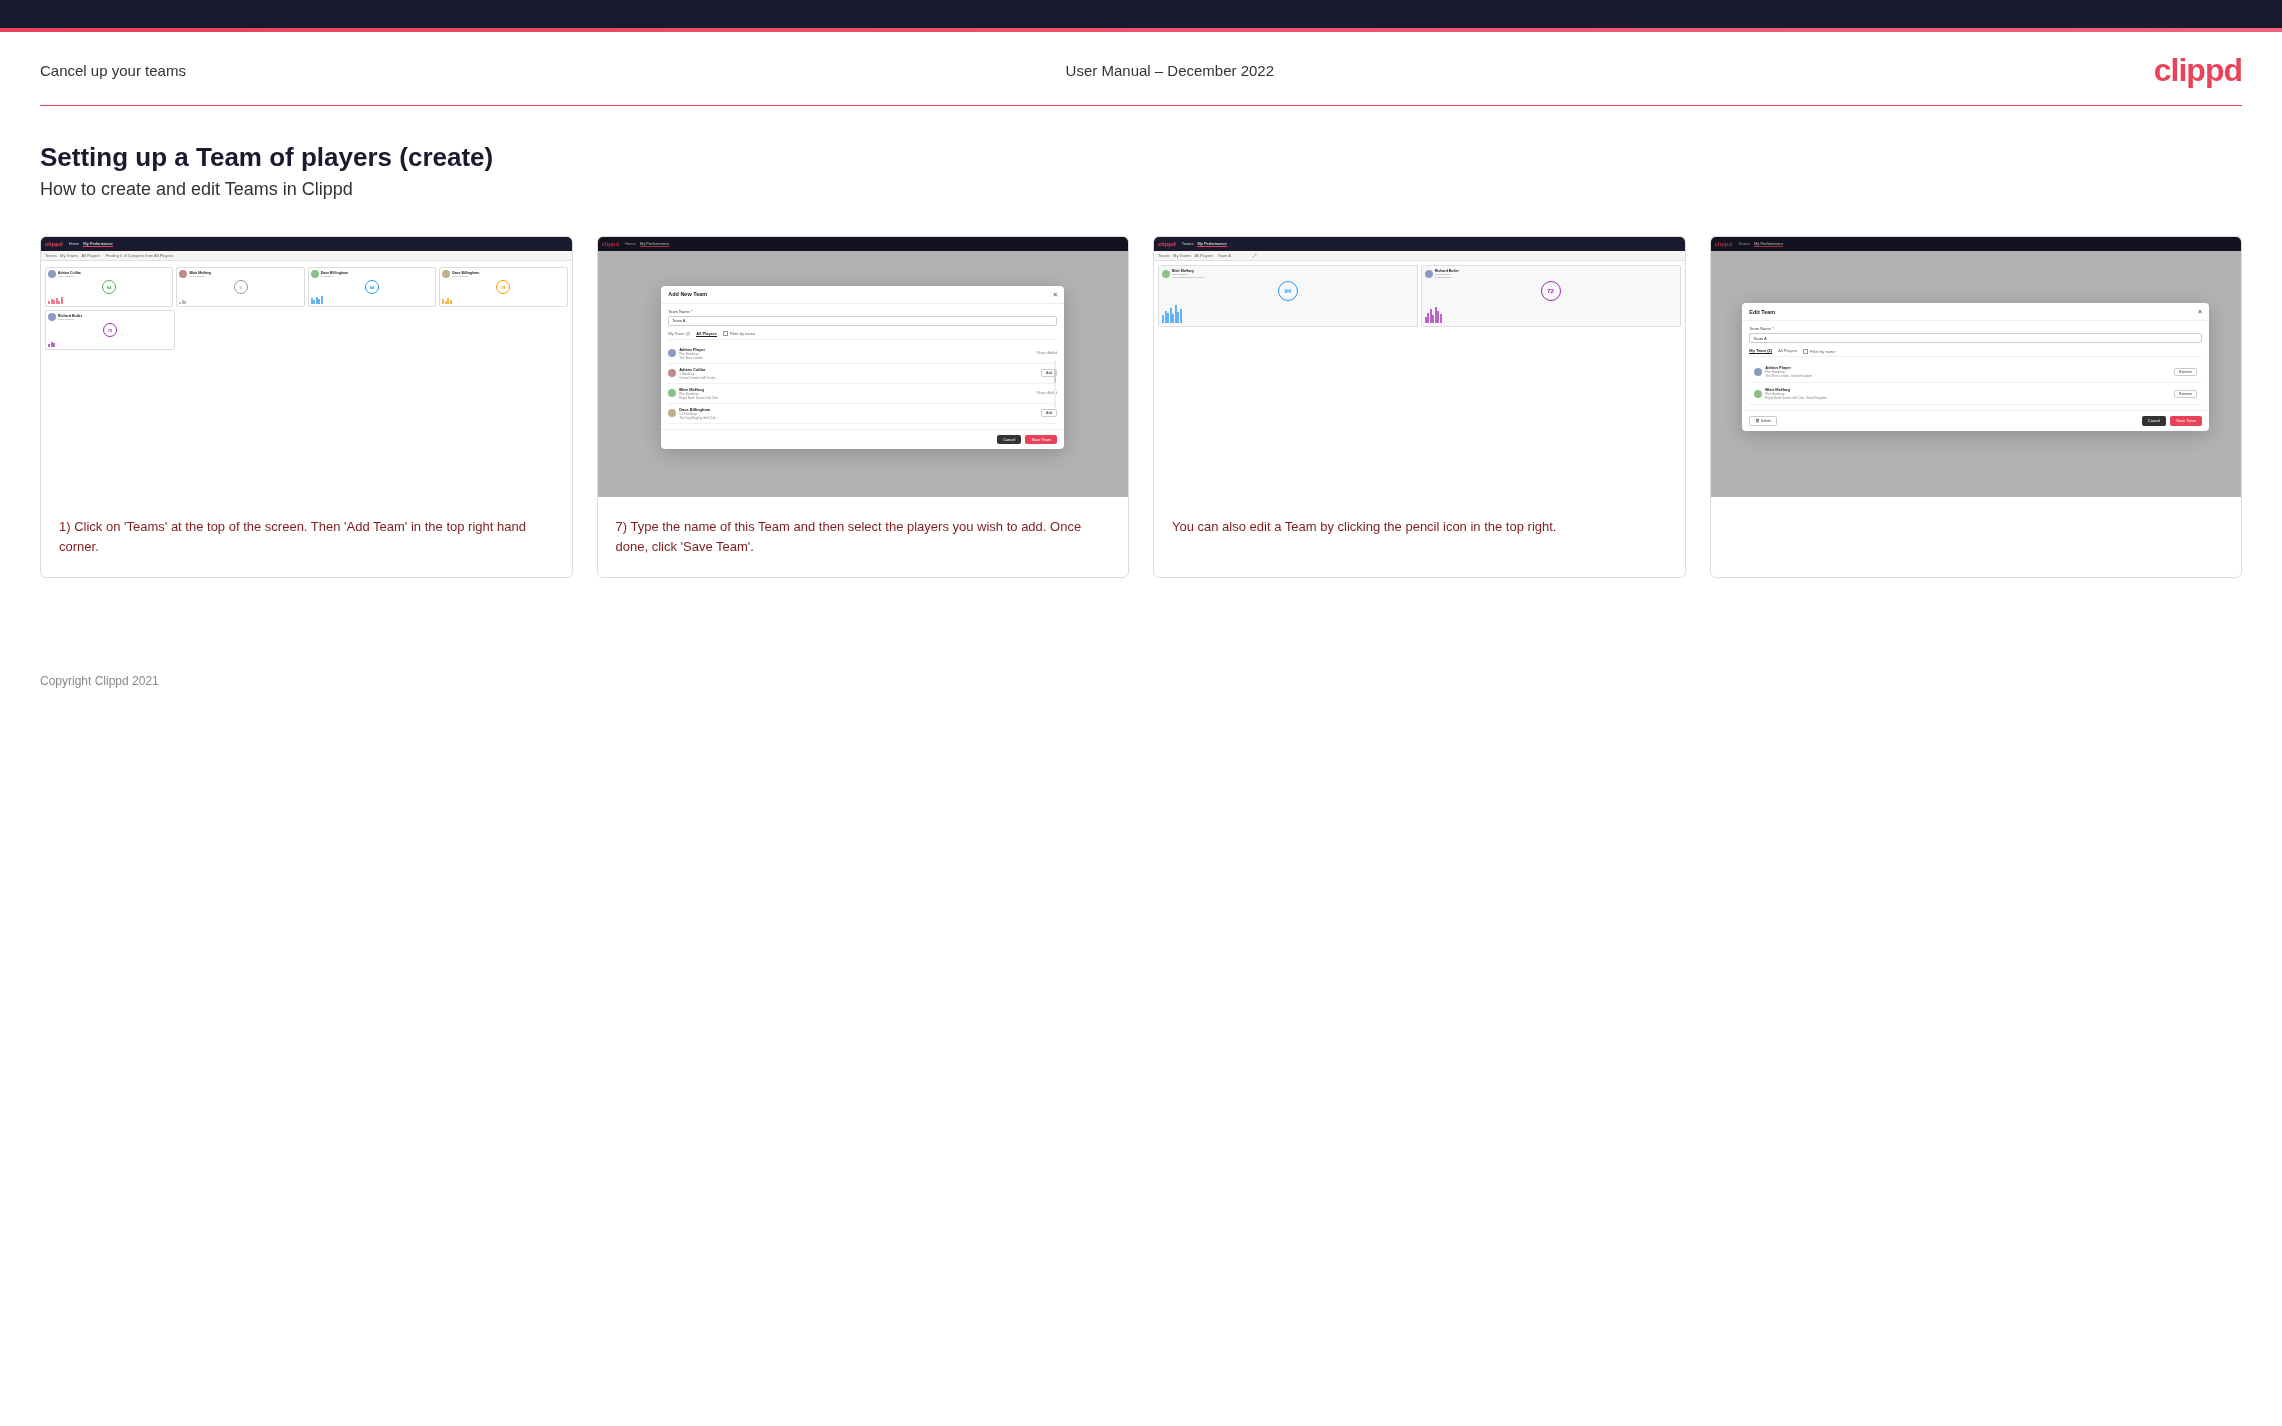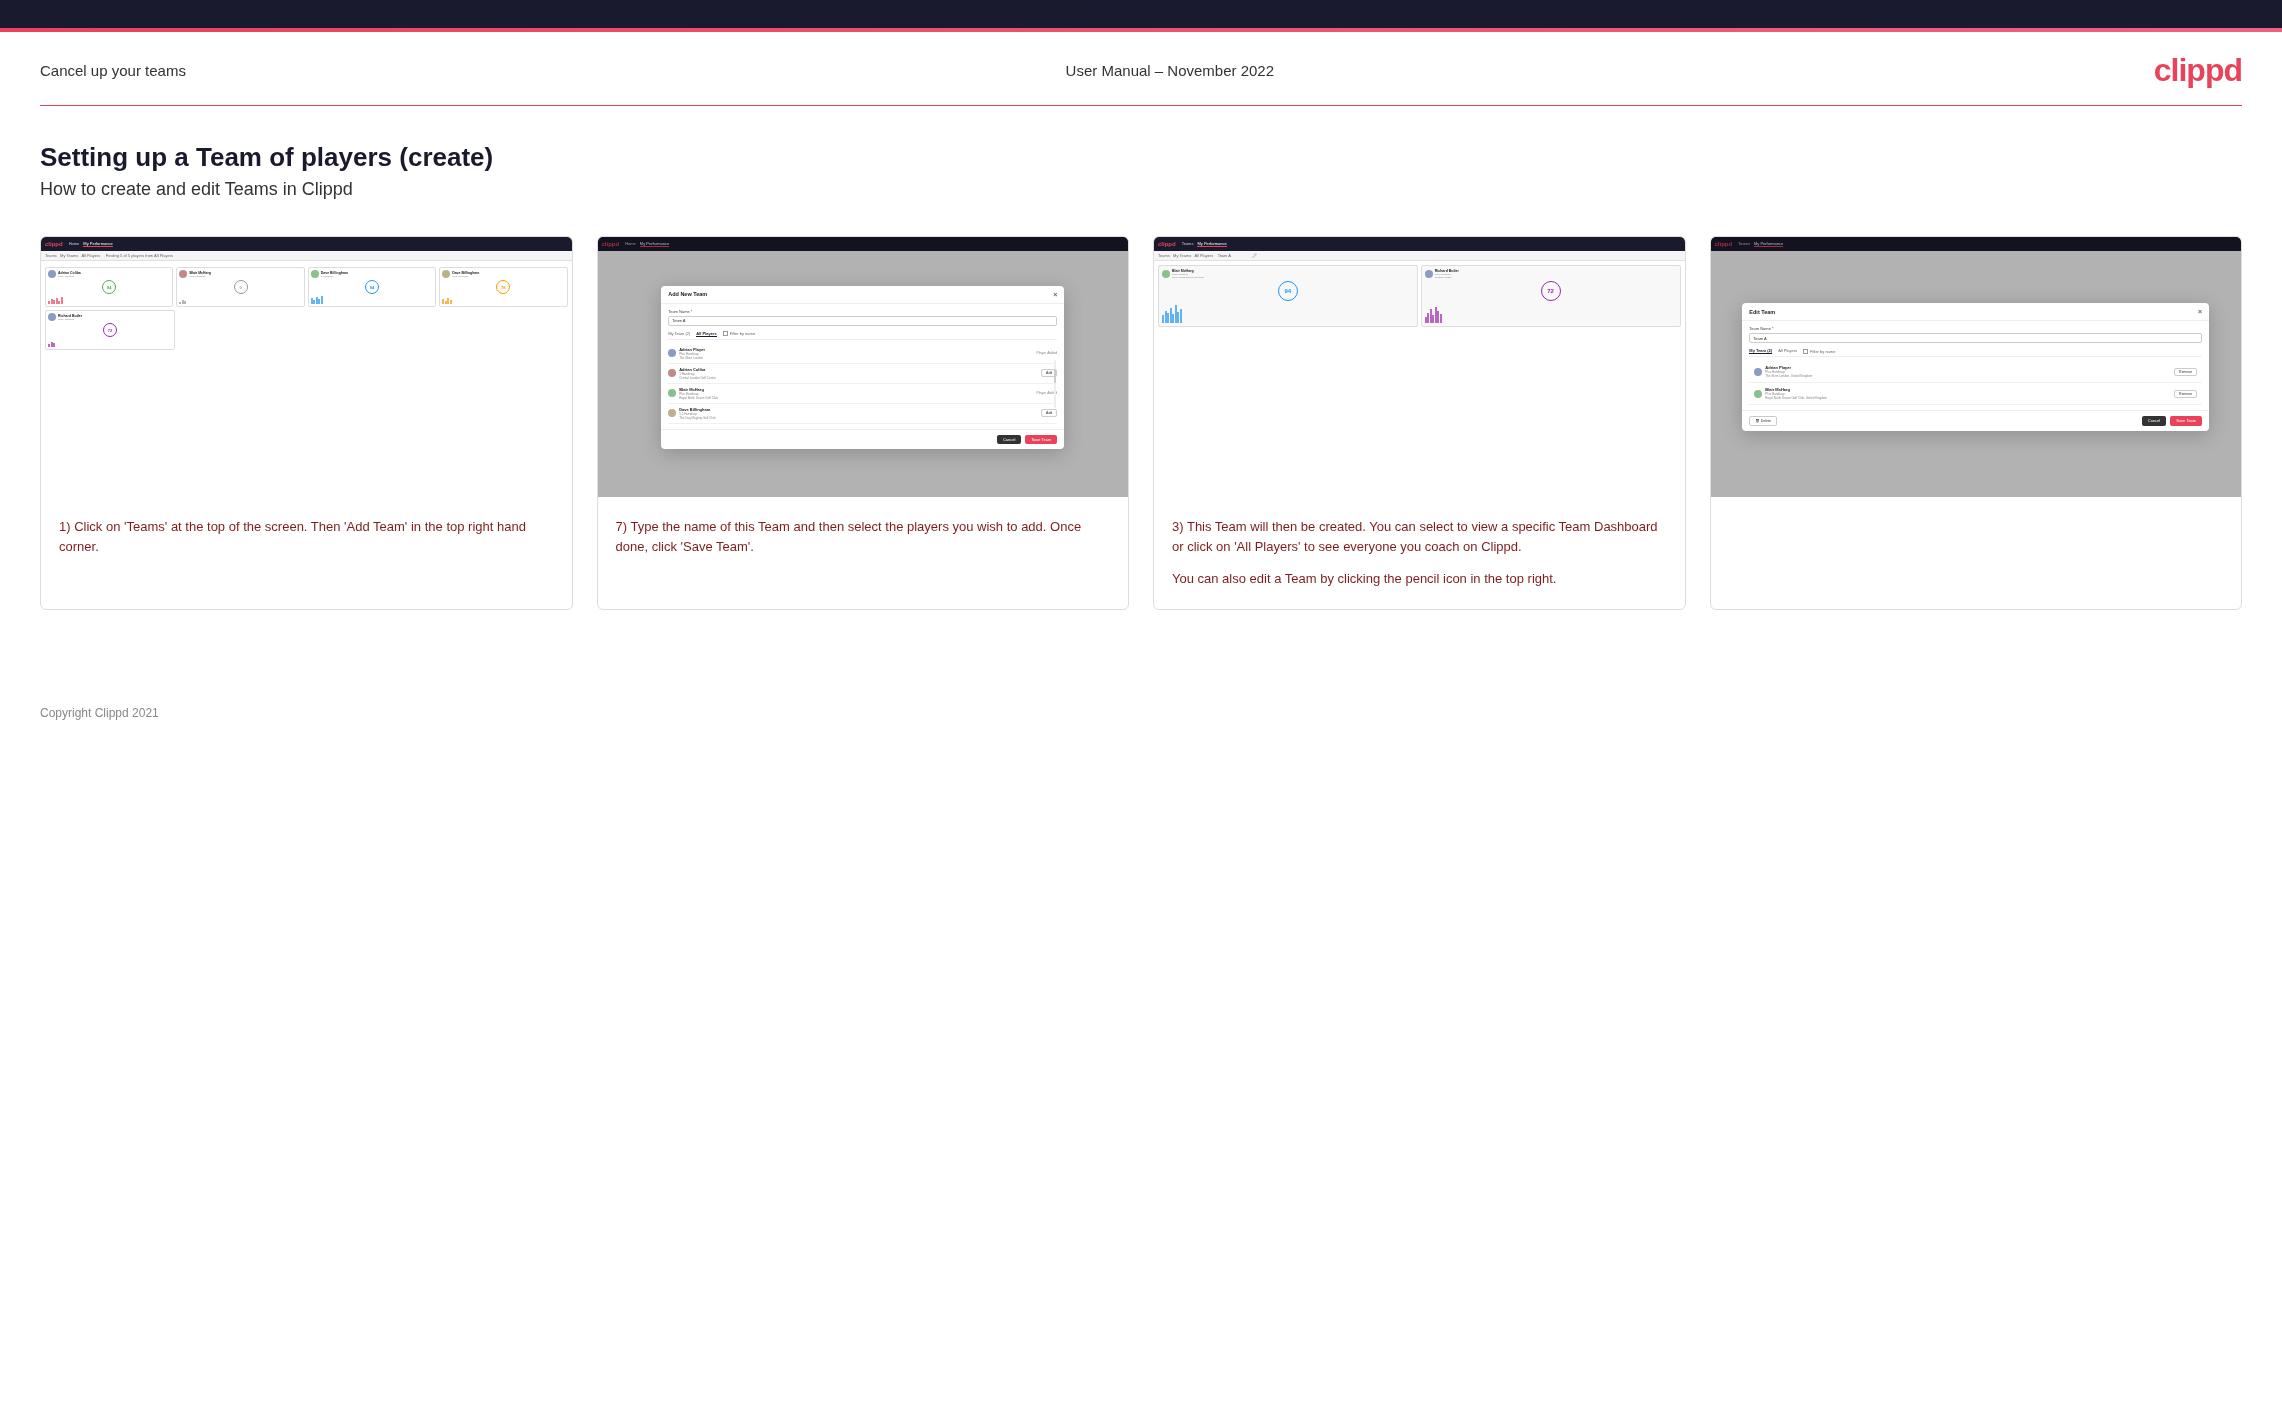--- a/index.html
+++ b/index.html
@@ -391,21 +391,21 @@
   </style>
 </head>
 <body>
 
 <div class="top-bar">
   <div class="top-bar-accent"></div>
 </div>
 
 <div class="header">
   <span class="header-left">Cancel up your teams</span>
-  <span class="header-center">User Manual – November 2022</span>
+  <span class="header-center">User Manual – December 2022</span>
   <span class="header-logo">clippd</span>
 </div>
 
 <div class="divider"></div>
 
 <div class="main">
   <div class="page-title">Setting up a Team of players (create)</div>
   <div class="page-subtitle">How to create and edit Teams in Clippd</div>
 
   <div class="cards-row">
@@ -670,21 +670,20 @@
                 <div class="mock-bar" style="height:8px;background:#9c27b0"></div>
                 <div class="mock-bar" style="height:16px;background:#9c27b0"></div>
                 <div class="mock-bar" style="height:12px;background:#9c27b0"></div>
                 <div class="mock-bar" style="height:9px;background:#9c27b0"></div>
               </div>
             </div>
           </div>
         </div>
       </div>
       <div class="card-text">
-        <p style="margin-bottom:12px;">3) This Team will then be created. You can select to view a specific Team Dashboard or click on 'All Players' to see everyone you coach on Clippd.</p>
         <p>You can also edit a Team by clicking the pencil icon in the top right.</p>
       </div>
     </div>
 
     <div class="card">
       <div class="card-screenshot">
         <div class="mock-app" style="position:relative;">
           <div class="mock-topbar">
             <span class="mock-topbar-logo">clippd</span>
             <div class="mock-topbar-nav">

